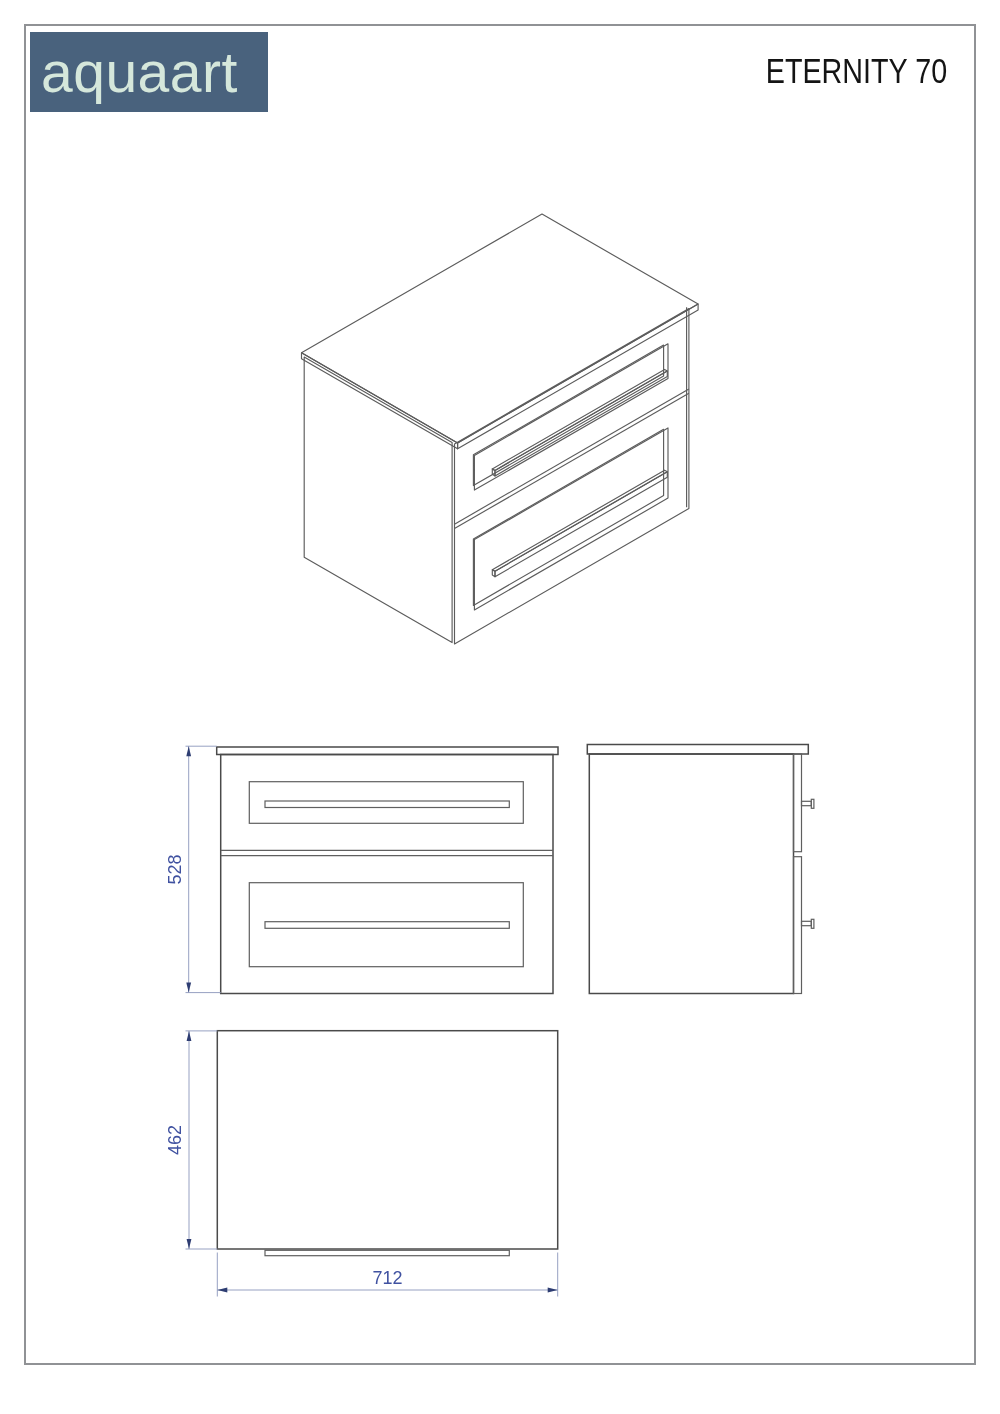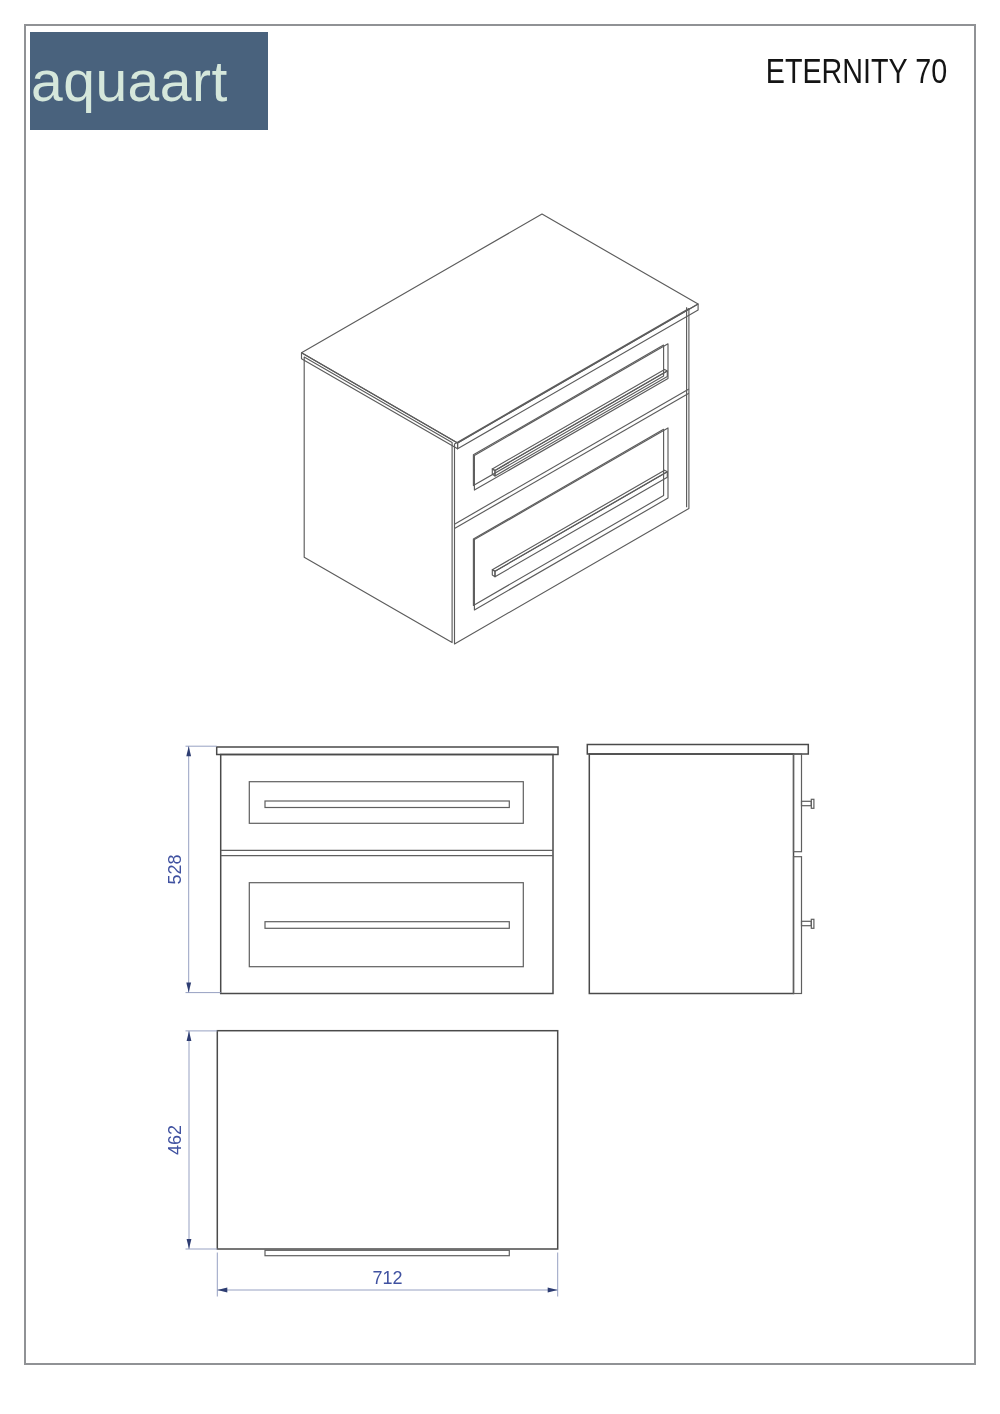--- a/index.html
+++ b/index.html
@@ -5,24 +5,24 @@
   html,body{margin:0;padding:0;background:#ffffff;}
   .page{
     position:relative;width:1000px;height:1414px;background:#ffffff;
     font-family:"Liberation Sans",sans-serif;overflow:hidden;
   }
   .frame{
     position:absolute;left:24px;top:24px;width:952px;height:1341px;
     border:2px solid #909295;box-sizing:border-box;
   }
   .logo{
-    position:absolute;left:30px;top:32px;width:238px;height:98px;
+    position:absolute;left:30px;top:32px;width:238px;height:80px;
     background:#49627d;color:#d5e7db;
     display:flex;align-items:center;
-    padding-left:1px;box-sizing:border-box;
+    padding-left:11px;box-sizing:border-box;
     font-size:57px;letter-spacing:0.5px;font-weight:400;
   }
   .title{
     position:absolute;top:51px;right:53px;
     font-size:35px;color:#141414;font-weight:400;white-space:nowrap;
     transform:scaleX(0.82);transform-origin:right center;
   }
   svg.drawing{position:absolute;left:0;top:0;}
   .ol{stroke:#4a4a4a;stroke-width:1.5;fill:none;stroke-linejoin:miter;}
   .md{stroke:#5f5f5f;stroke-width:1.2;fill:none;}

